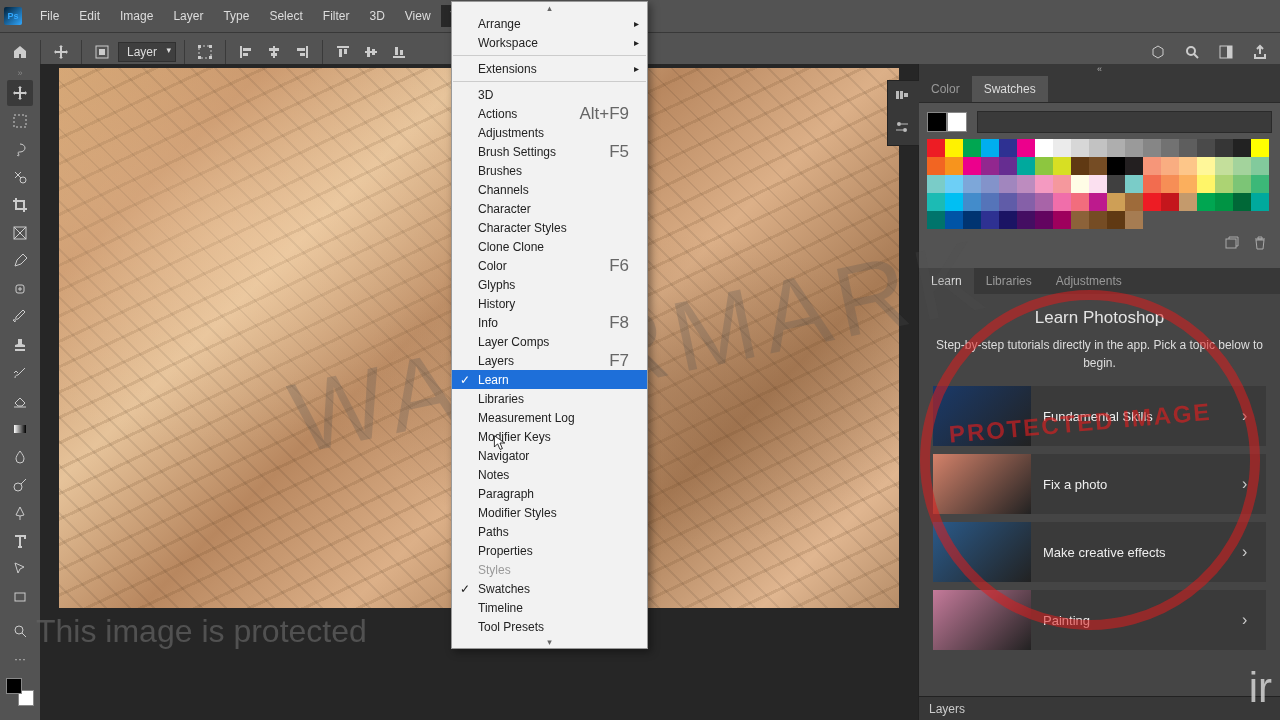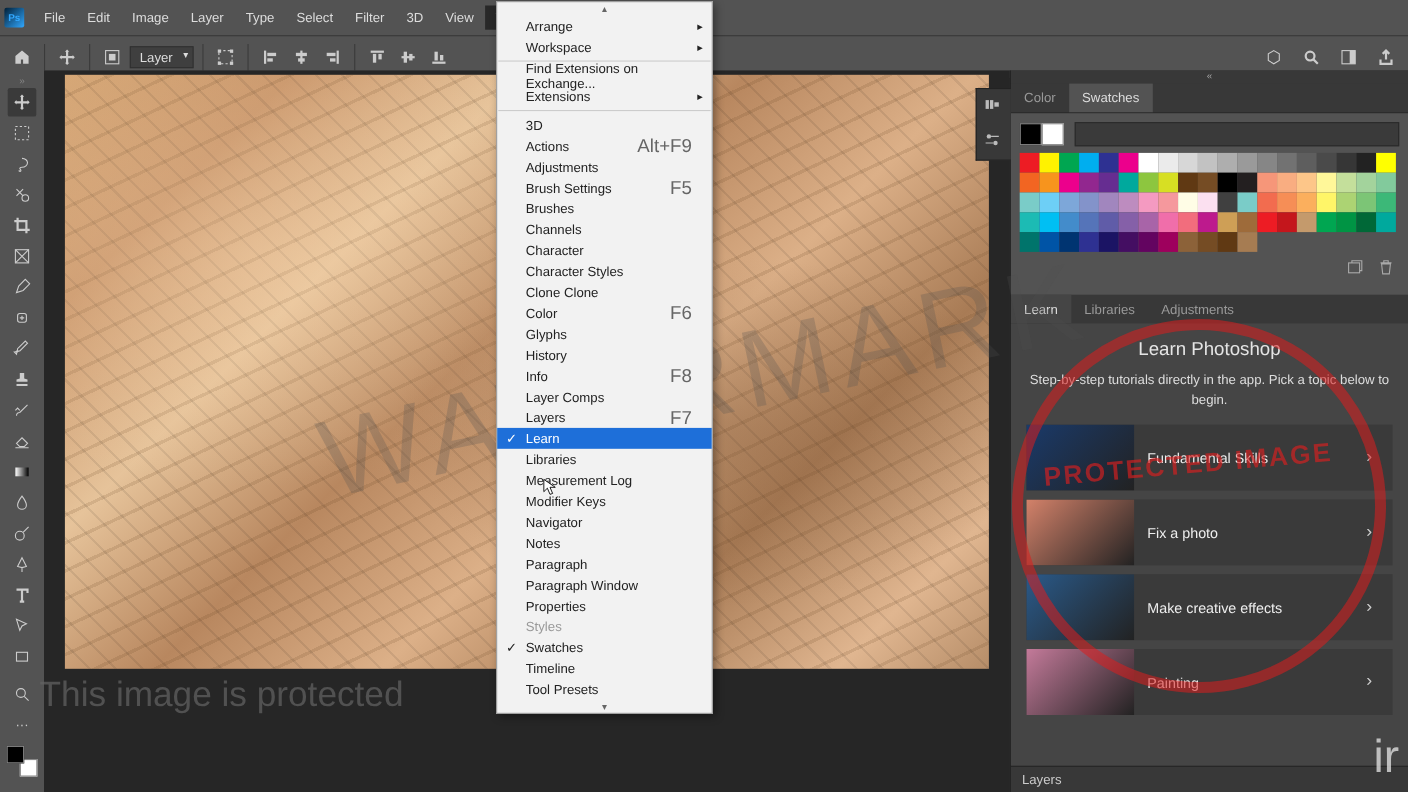--- a/index.html
+++ b/index.html
@@ -484,23 +484,20 @@
 <div class="dropdown">
   <div class="scrl">▴</div>
   <div id="dditems">
       <div class="dmi sub">
         <span>Arrange</span>
       </div>
       <div class="dmi sub">
         <span>Workspace</span>
       </div>
       <div class="dsep"></div>
-      <div class="dmi">
-        <span>Find Extensions on Exchange...</span>
-      </div>
       <div class="dmi sub">
         <span>Extensions</span>
       </div>
       <div class="dsep"></div>
       <div class="dmi">
         <span>3D</span>
       </div>
       <div class="dmi">
         <span>Actions</span>
         <span class="sc">Alt+F9</span>
@@ -563,21 +560,24 @@
       <div class="dmi">
         <span>Navigator</span>
       </div>
       <div class="dmi">
         <span>Notes</span>
       </div>
       <div class="dmi">
         <span>Paragraph</span>
       </div>
       <div class="dmi">
-        <span>Paragraph Window</span>
+        <span>Modifier Styles</span>
+      </div>
+      <div class="dmi">
+        <span>Paths</span>
       </div>
       <div class="dmi">
         <span>Properties</span>
       </div>
       <div class="dmi dis">
         <span>Styles</span>
       </div>
       <div class="dmi chk">
         <span>Swatches</span>
       </div>

